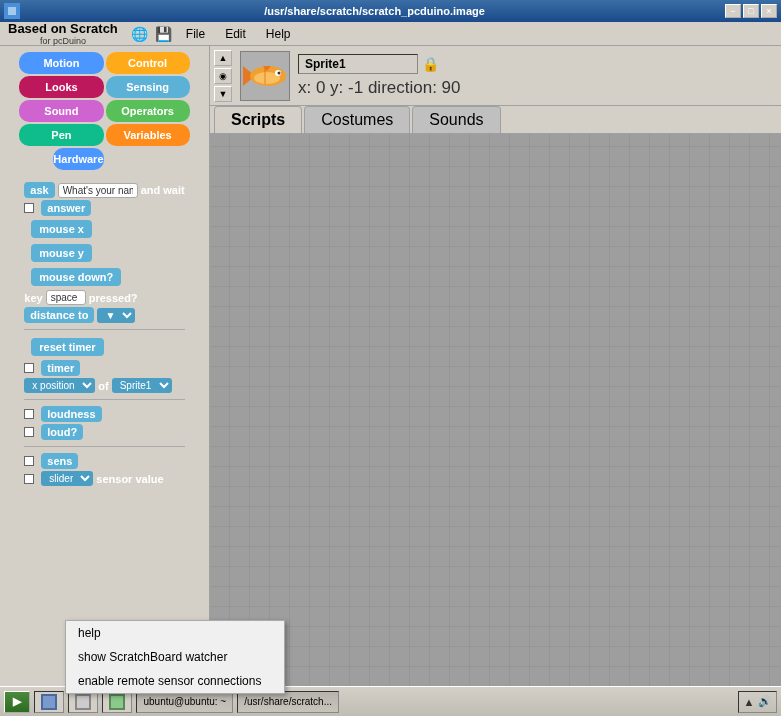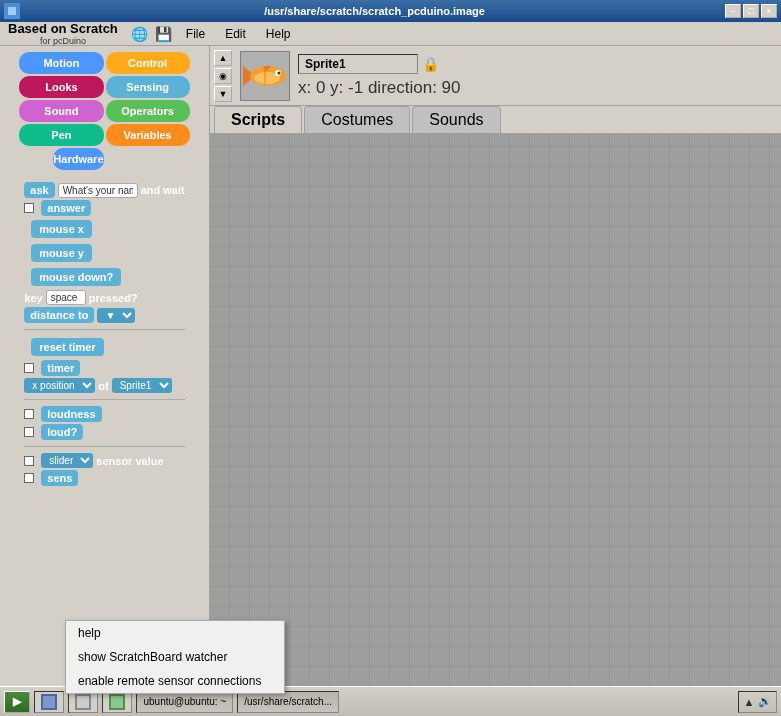--- a/index.html
+++ b/index.html
@@ -490,29 +490,29 @@
 
       <div class="block-row">
         <span class="block-check"></span>
         <span class="block-inline">loud?</span>
       </div>
 
       <hr class="block-divider">
 
       <div class="block-row">
         <span class="block-check"></span>
+        <span class="block-inline">sens</span>
+      </div>
+
+      <div class="block-row">
+        <span class="block-check"></span>
         <select class="block-dropdown">
           <option>slider</option>
         </select>
         <span class="block-text">sensor value</span>
-      </div>
-
-      <div class="block-row">
-        <span class="block-check"></span>
-        <span class="block-inline">sens</span>
       </div>
 
     </div>
   </div>
 
   <div class="right-panel">
 
     <div class="sprite-info-bar">
       <div class="sprite-nav-btns">
         <button class="sprite-nav-btn">▲</button>

